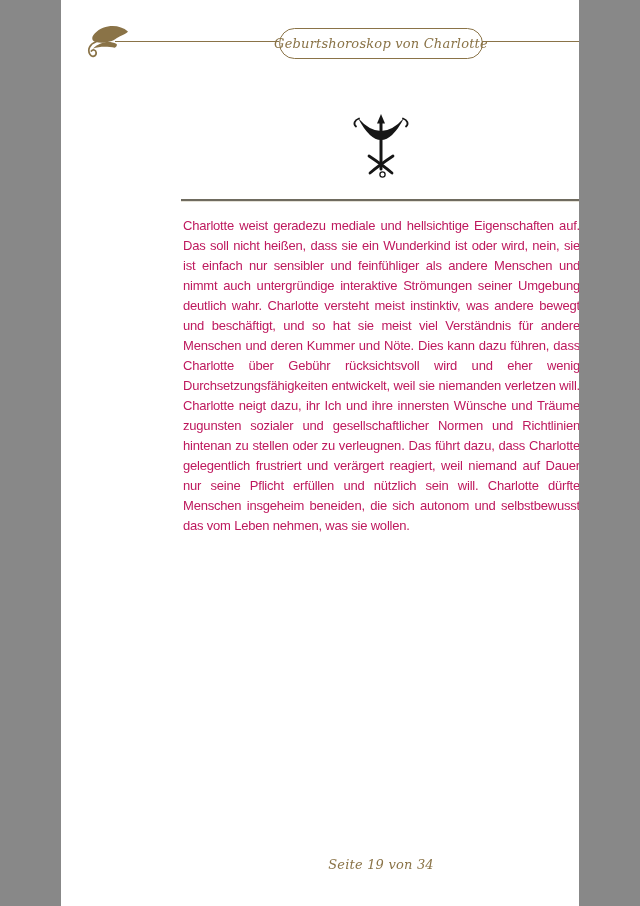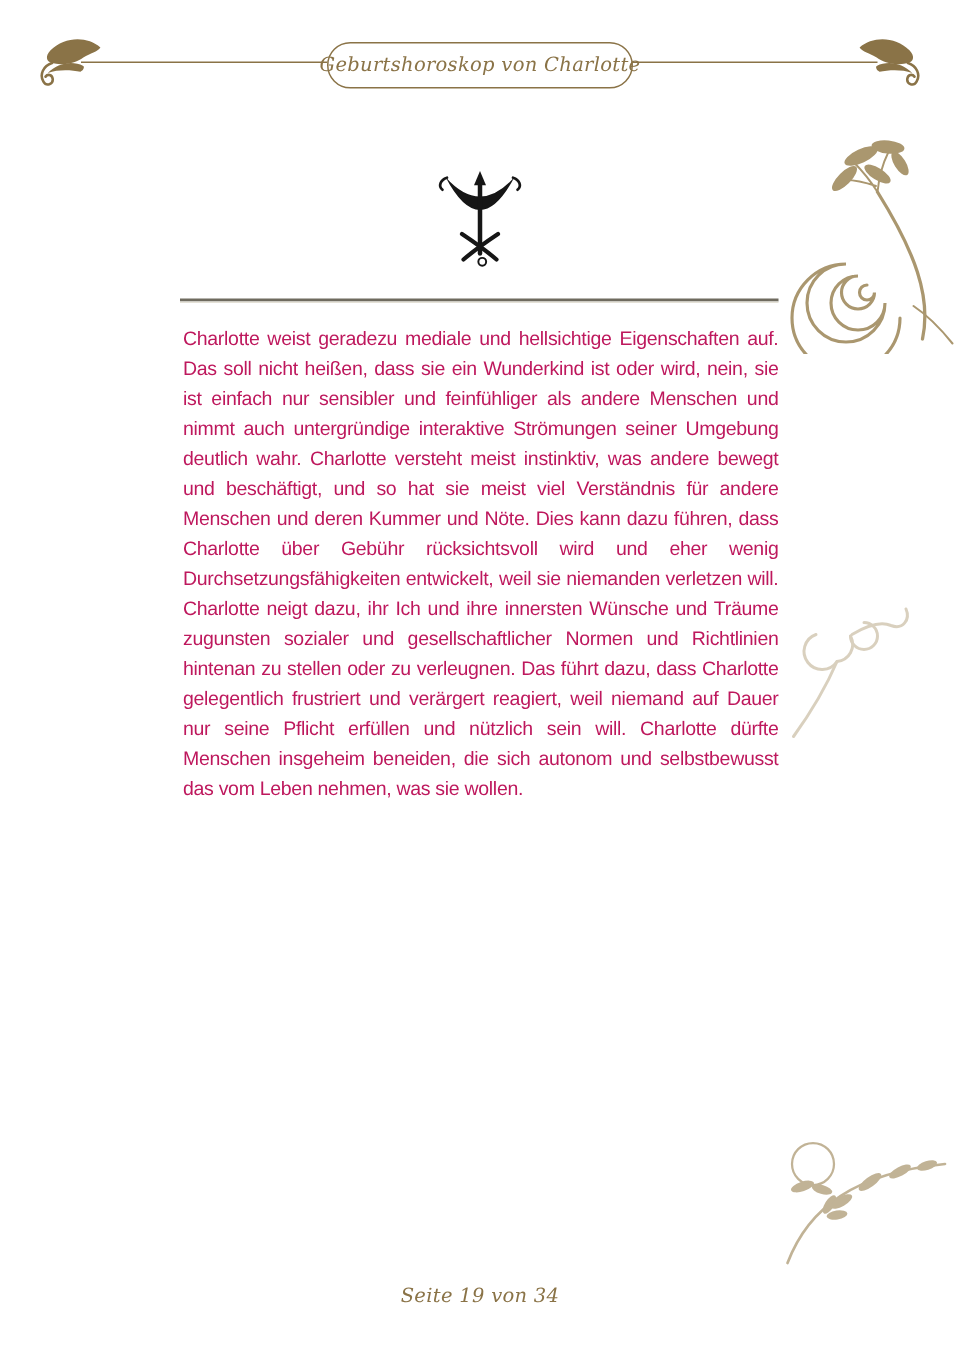--- a/index.html
+++ b/index.html
@@ -1,18 +1,18 @@
 <!DOCTYPE html>
 <html lang="de"><head>
 <meta charset="utf-8">
 <style>
   * { margin:0; padding:0; box-sizing:border-box; }
   html,body { background:#888; }
   .page {
-    position:relative; width:640px; height:906px; background:#ffffff;
+    position:relative; width:518px; height:906px; background:#ffffff;
     margin:0 auto; overflow:hidden;
     font-family:"Liberation Sans", sans-serif;
   }
   
   .hdr-flourish { position:absolute; top:24px; width:42px; height:38px; color:#8a7347; }
   .hdr-flourish.left  { left:26px; }
   .hdr-flourish.right { left:572px; transform:scaleX(-1); }
   .hdr-rule { position:absolute; top:41px; height:0; border-top:1.5px solid #8a7347; }
   .hdr-rule.left  { left:54px;  width:164px; }
   .hdr-rule.right { left:421px; width:164px; }

